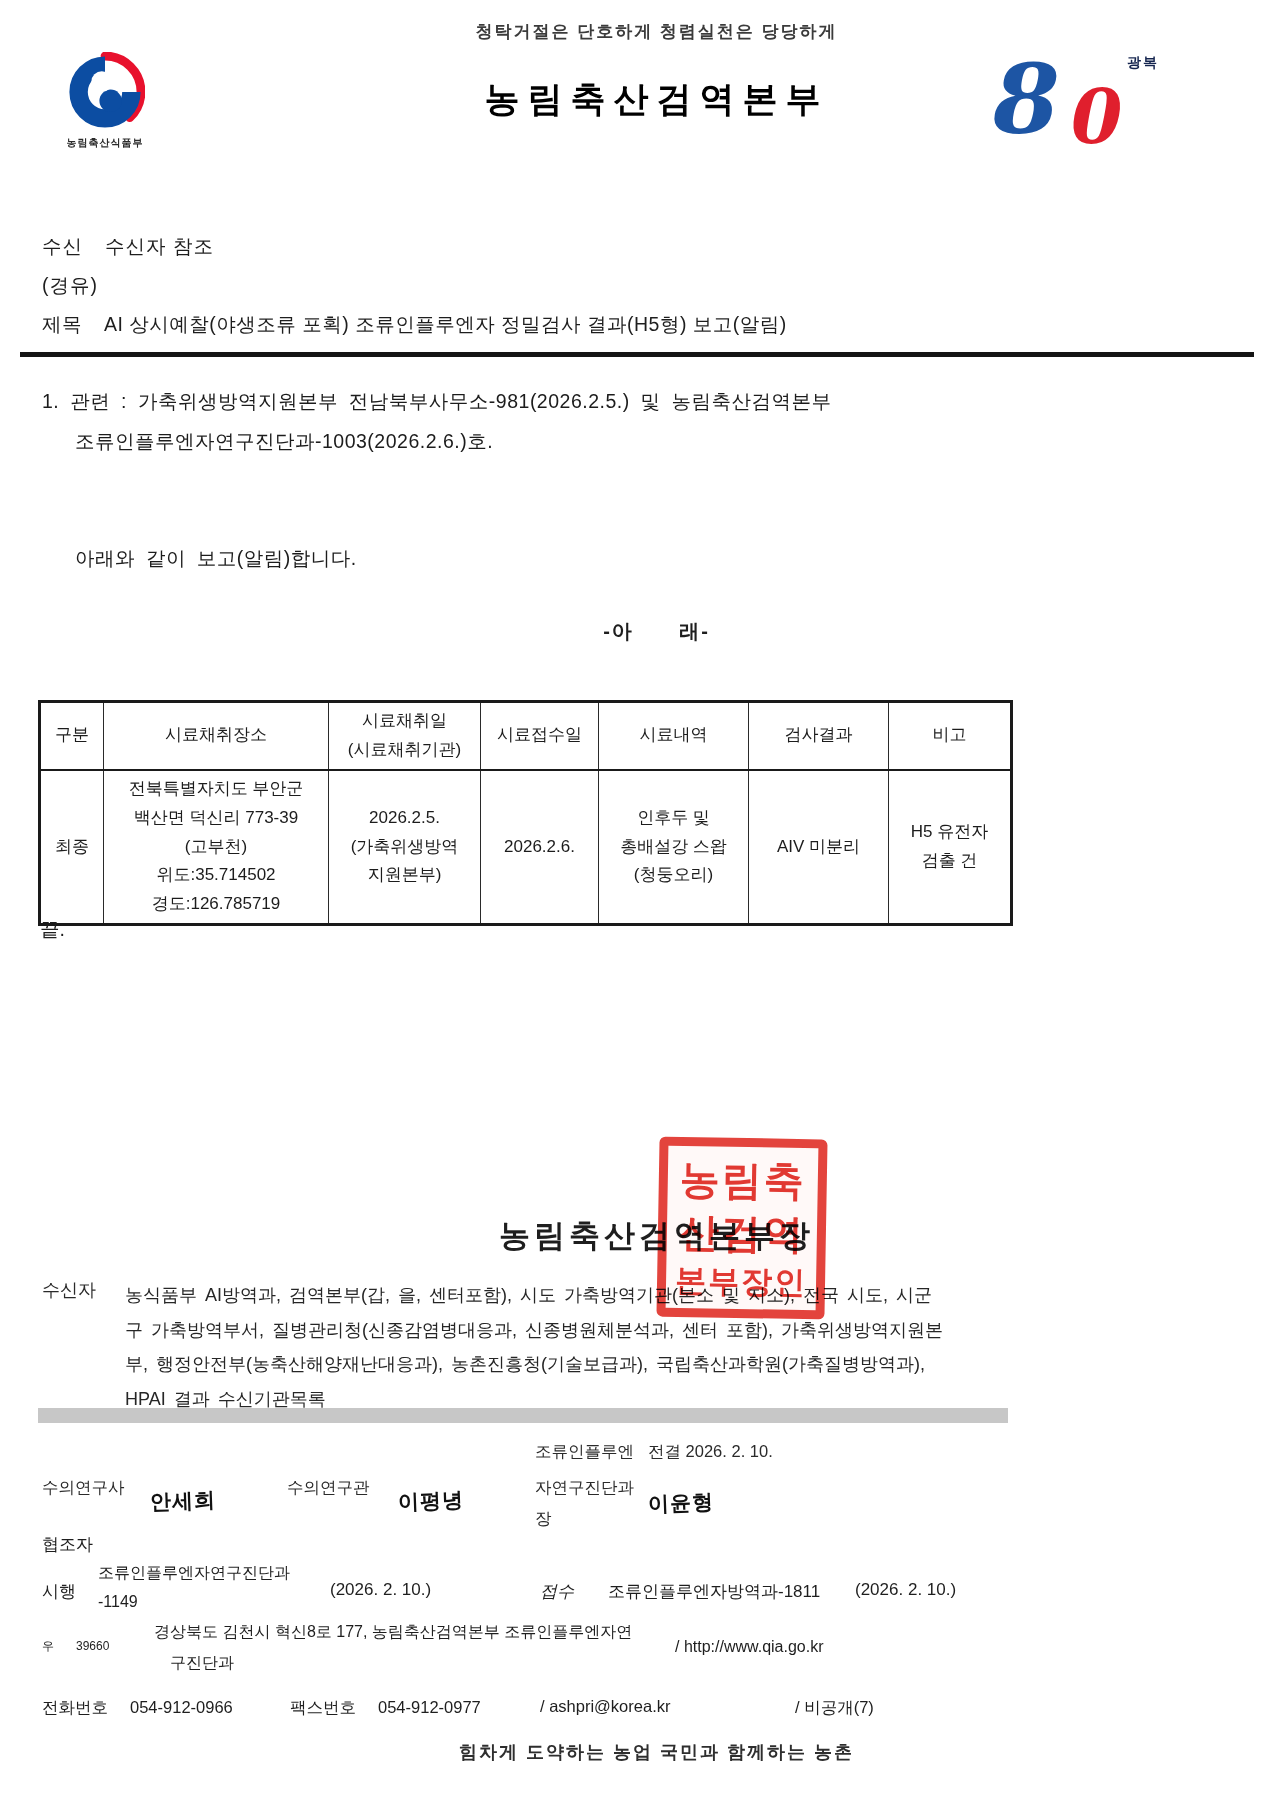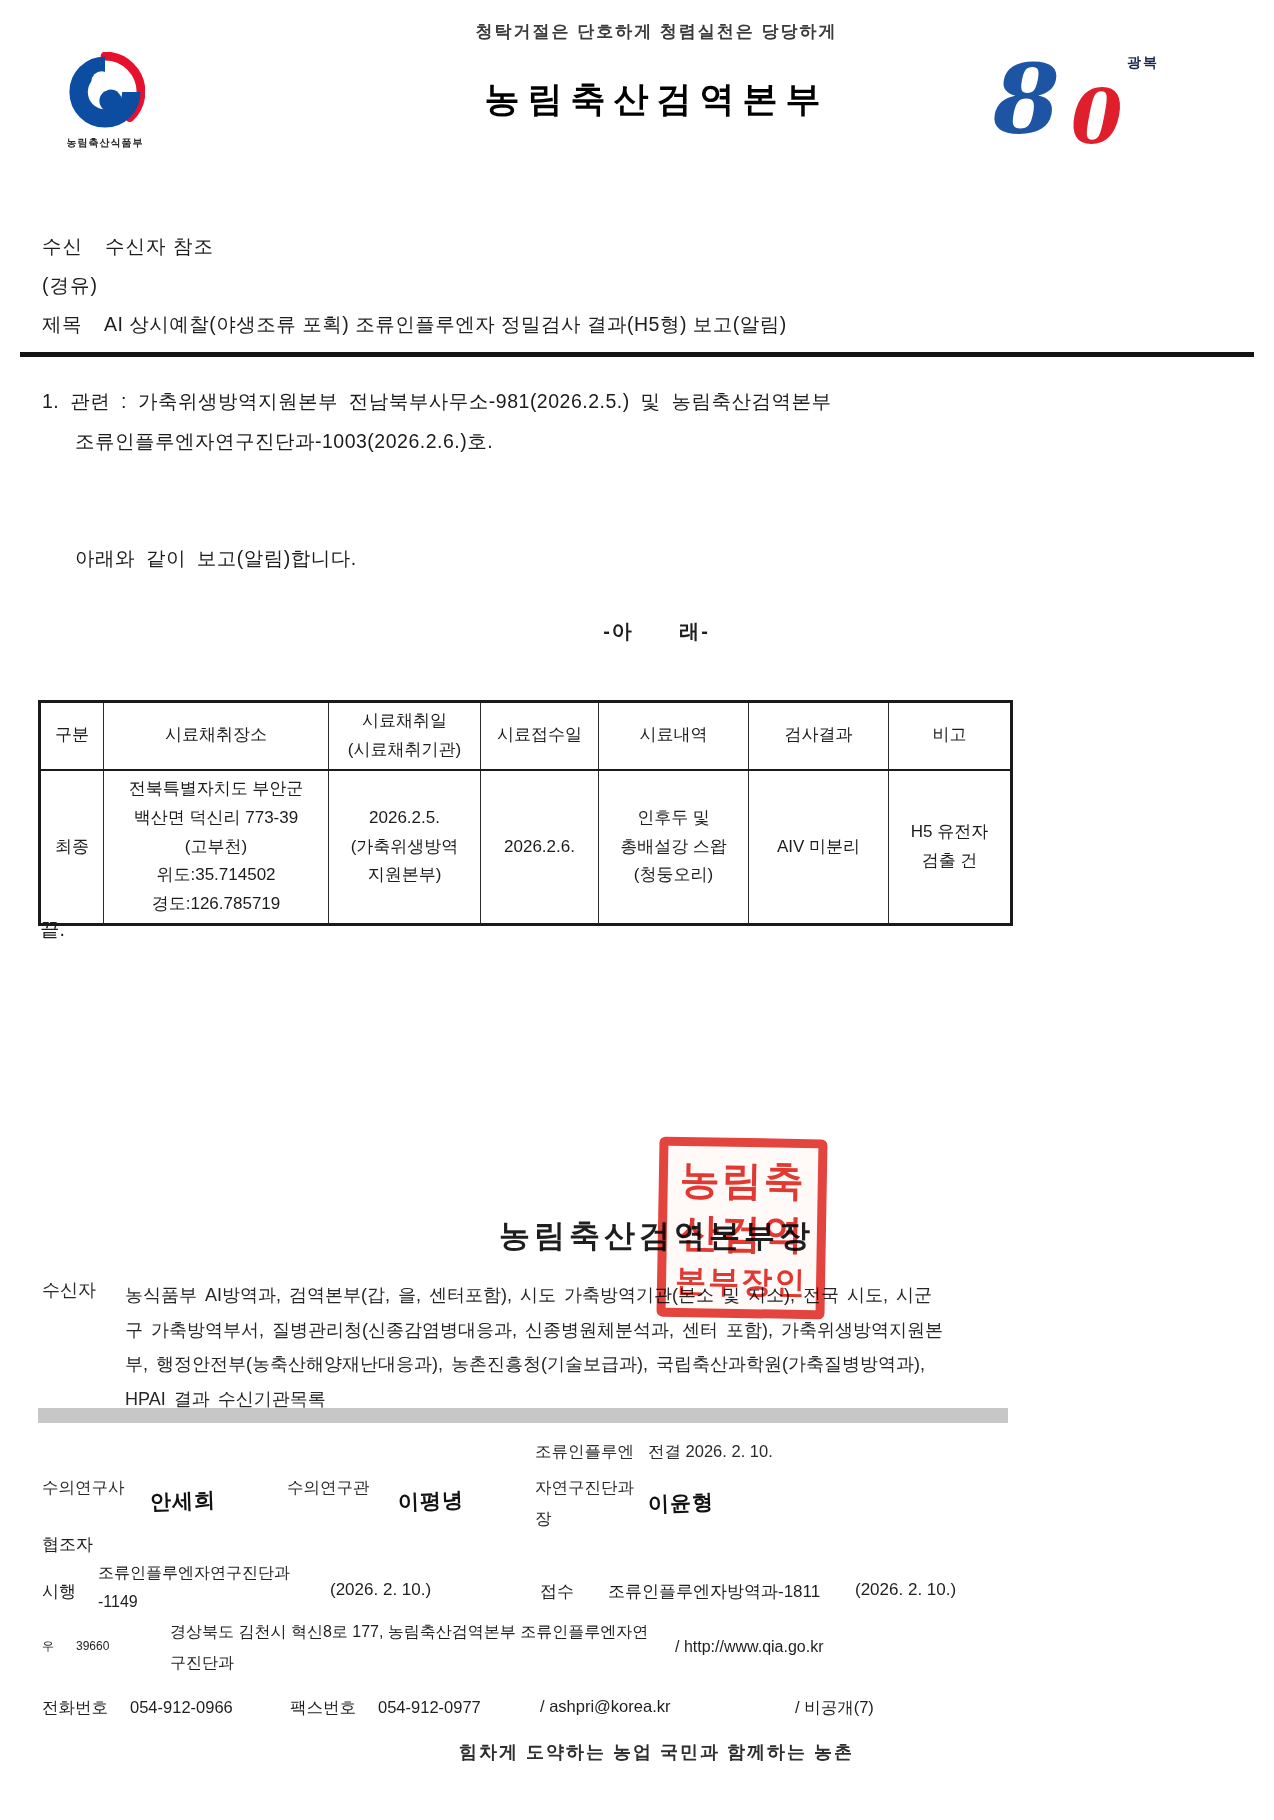--- a/index.html
+++ b/index.html
@@ -83,25 +83,25 @@
   .o3-name  { left:648px; top:1489px; }
   .o3-line3 { left:535px; top:1508px; font-size:16.5px; color:#2a2a2a; }
 
   
   .coop-label { left:42px; top:1533px; font-size:17px; }
   .f-label { font-size:17px; color:#222; }
   .sihaeng-label { left:42px; top:1580px; }
   .sihaeng-doc1 { left:98px; top:1563px; font-size:16px; }
   .sihaeng-doc2 { left:98px; top:1593px; font-size:16px; }
   .sihaeng-date { left:330px; top:1580px; font-size:17px; }
-  .jeopsu-label { left:540px; top:1580px; }
+  .jeopsu-label { left:540px; top:1580px;font-style:italic; }
   .jeopsu-doc { left:608px; top:1580px; font-size:17px; }
   .jeopsu-date { left:855px; top:1580px; font-size:17px; }
   .postal { left:42px; top:1638px; font-size:12px; }
-  .addr1 { left:170px; top:1622px; font-size:16px; }
+  .addr1 { left:154px; top:1622px; font-size:16px; }
   .addr2 { left:170px; top:1653px; font-size:16px; }
   .website { left:675px; top:1638px; font-size:16px; }
   .phone-row { top:1697px; font-size:16.5px; }
   .phone { left:42px; }
   .fax { left:290px; }
   .email { left:540px; }
   .disclosure { left:795px; }
 
   .bottom-slogan { top:1740px; font-size:18px; font-weight:bold; letter-spacing:2px; color:#2e2e2e; }
 

